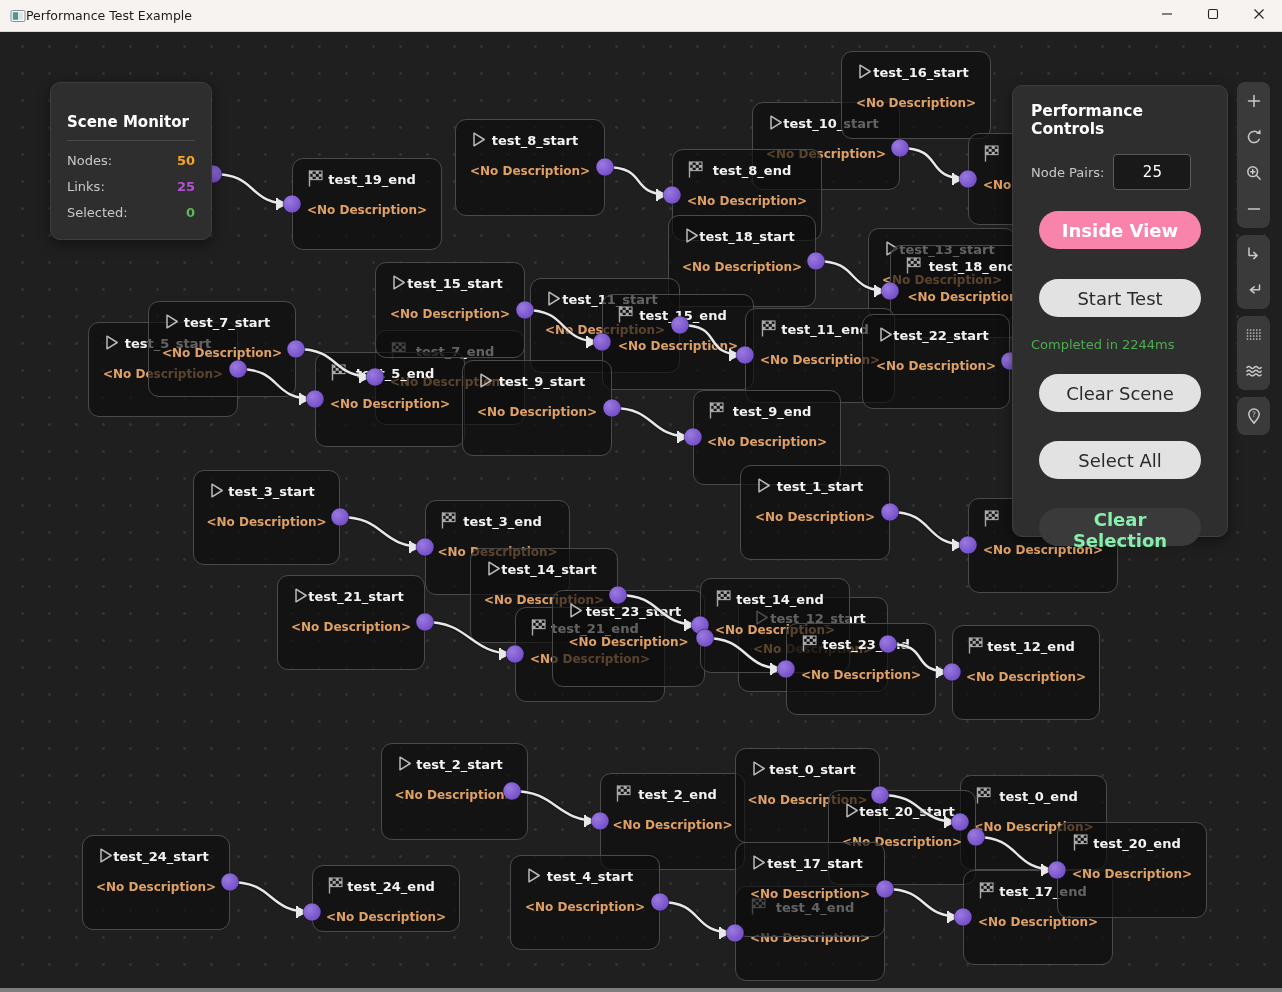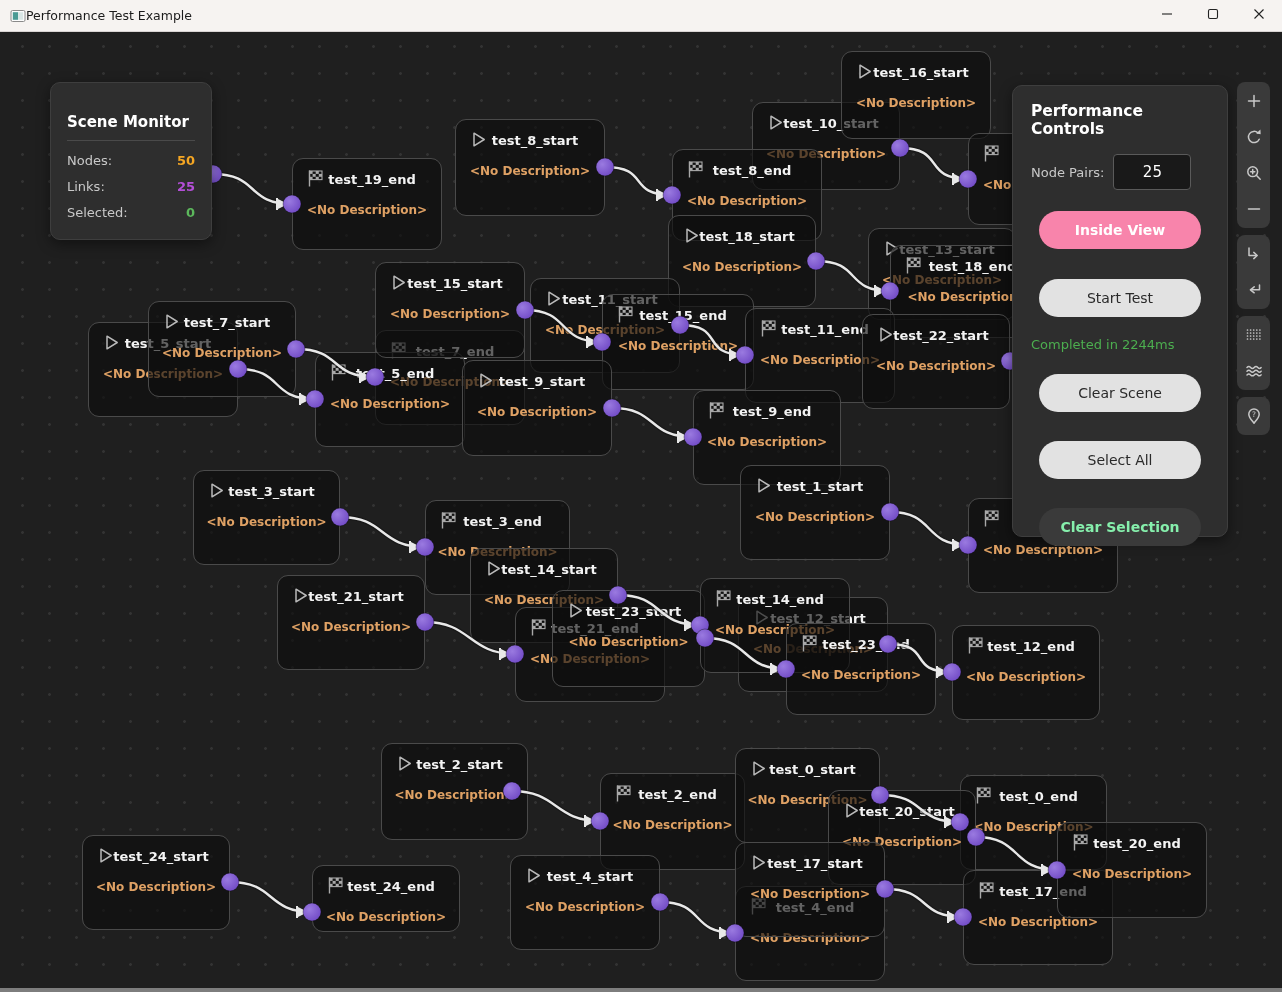--- a/index.html
+++ b/index.html
@@ -62,21 +62,21 @@
   .perf-panel{left:1012px;top:85px;width:216px;height:452px;padding:16px 18px;}
   .perf-panel h2{font-size:15.5px;margin-bottom:16px;}
   .np-row{display:flex;align-items:center;gap:9px;margin-top:14px;}
   .np-row label{font-size:13px;color:#c9c9c9;}
   .np-input{
     width:72px;height:32px;background:#191919;border:1px solid #5a5a5a;border-radius:4px;
     color:#ffffff;text-align:center;font-size:15px;font-family:inherit;
   }
   .pbtn{
     display:block;width:162px;height:38px;margin:0 auto;border-radius:20px;border:0;
-    font-family:inherit;font-size:14px;font-weight:bold;
+    font-family:inherit;font-size:18px;font-weight:bold;
   }
   .pbtn.pink{background:var(--accent-pink,#f884ab);color:#ffffff;}
   .pbtn.light{background:#e2e2e2;color:#2a2a2a;font-weight:normal;}
   .pbtn.disabled{background:#3a3a3a;color:#86efac;font-weight:bold;}
   .status-line{font-size:13px;color:var(--status-green,#4cae4f);margin:20px 0 0 0;}
   .mt21{margin-top:21px;} .mt30{margin-top:30px;} .mt22{margin-top:22px;}
   .mt29{margin-top:29px;}
 
   
   .toolbar{position:absolute;left:1237px;top:82px;z-index:40;display:flex;flex-direction:column;gap:7px;}

